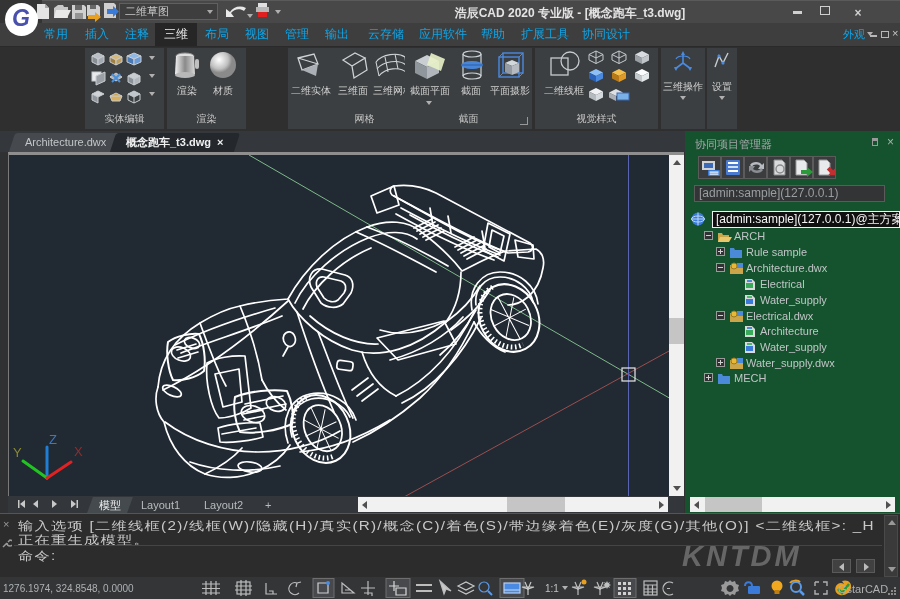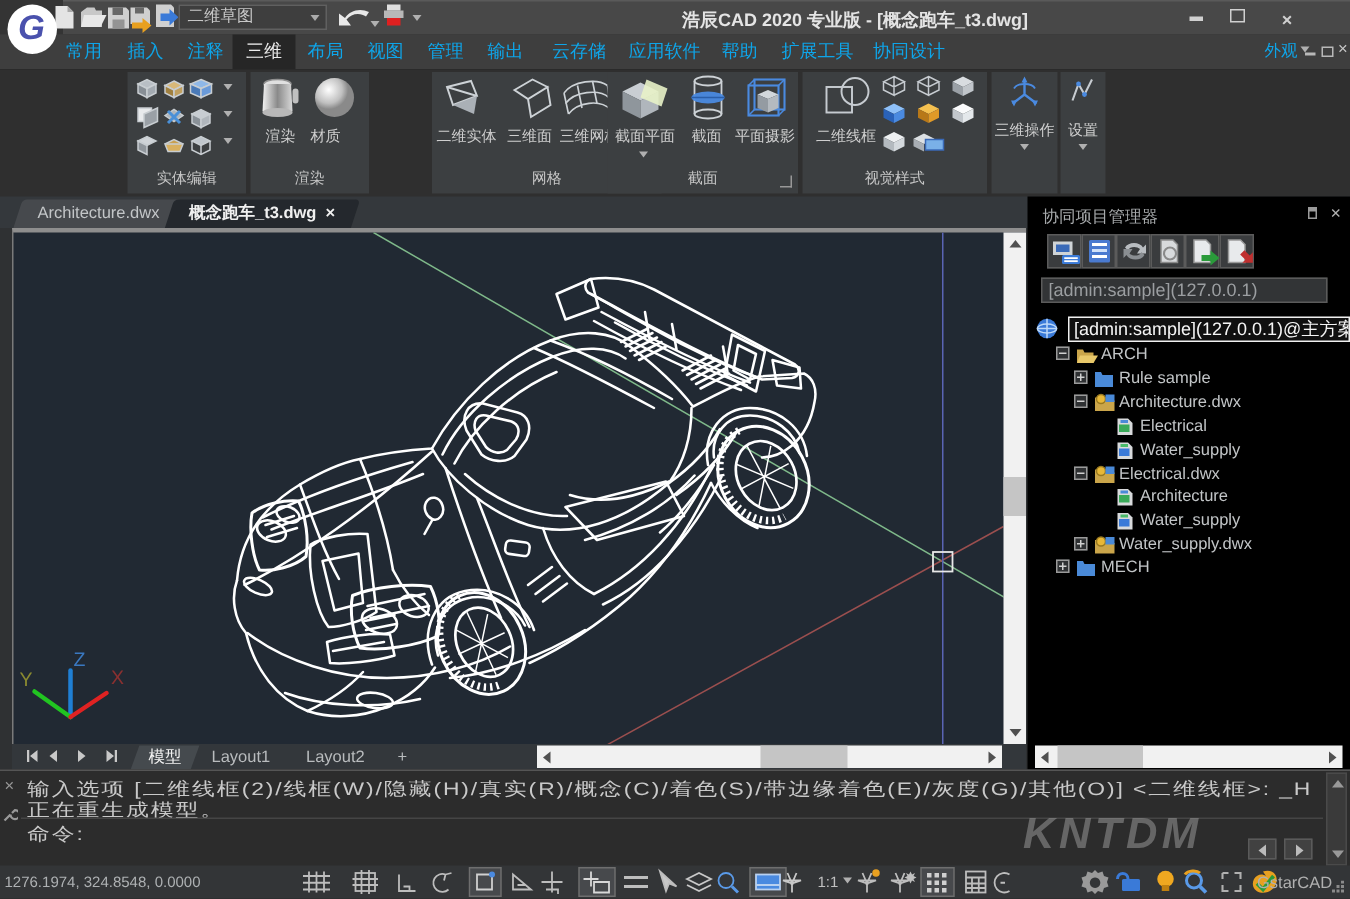--- a/index.html
+++ b/index.html
@@ -48,21 +48,21 @@
 
 
 #ltrow { position:absolute; left:8px; top:344px; width:676px; height:17px; background:#33373b; }
 .ltab { position:absolute; top:1px; height:16px; line-height:16px; font-size:11px; color:#b9bcbe; padding:0 9px; transform:skewX(-20deg); }
 .ltab span { display:inline-block; transform:skewX(20deg); }
 .ltab.sel { background:#454a4e; color:#f2f2f2; }
 #hscroll { position:absolute; left:350px; top:1px; width:310px; height:15px; background:#f1f1f1; }
 #hthumb { position:absolute; left:149px; top:0; width:58px; height:15px; background:#c5c5c5; }
 
 
-#rpanelbox { left:685px; top:131px; width:215px; height:382px; background:#000000; }
+#rpanelbox { left:685px; top:131px; width:215px; height:382px; background:#14532d; }
 #rp-title { position:absolute; left:10px; top:6px; color:#a6a9ab; font-size:11px; }
 .rp-toolbtn { position:absolute; top:25px; width:23px; height:23px; border:1px solid #5b5b5b; background:#3a3c3e; }
 #rp-combo { position:absolute; left:9px; top:54px; width:191px; height:17px; border:1px solid #5b5b5b; color:#9b9ea1; font-size:12px; line-height:15px; padding-left:4px; background:#323436; }
 .tr { position:absolute; left:0; width:215px; height:15px; font-size:11px; color:#c2c5c7; white-space:nowrap; }
 .tr .ebox { position:absolute; width:9px; height:9px; top:2px; border:1px solid #9a9a9a; background:#2f3133; }
 .tr .ebox i { position:absolute; left:1px; top:3px; width:5px; height:1px; background:#d0d0d0; }
 .tr .ebox.plus i:after { content:""; position:absolute; left:2px; top:-2px; width:1px; height:5px; background:#d0d0d0; }
 .tr .lbl { position:absolute; top:1px; }
 #seltxt { position:absolute; left:27px; top:80px; width:188px; height:17px; background:#101010; border:1px solid #f0f0f0; color:#f5f5f5; font-size:12px; line-height:15px; padding-left:3px; white-space:nowrap; overflow:hidden; }
 #rp-hscroll { position:absolute; left:5px; top:366px; width:205px; height:15px; background:#f1f1f1; }
@@ -197,21 +197,21 @@
       <svg width="30" height="30" viewBox="0 0 30 30" style="position:absolute;left:41px;top:2px;">
         <defs>
             <radialGradient id="sg" cx=".35" cy=".3">
               <stop offset="0" stop-color="#ffffff"></stop>
               <stop offset=".7" stop-color="#c0c0c0"></stop>
               <stop offset="1" stop-color="#8a8a8a"></stop>
             </radialGradient>
           </defs>
         <circle cx="15" cy="15" r="13" fill="url(#sg)"></circle>
       </svg>
-      <div class="rtext" style="left:40px;top:36px;width:32px;text-align:left;">材质</div>
+      <div class="rtext" style="left:40px;top:36px;width:32px;text-align:center;">材质</div>
       <div class="rlabel">渲染</div>
     </div>
 
     <div class="rpanel" style="left:249px;width:153px;margin-left:39px;">
       <svg width="32" height="32" viewBox="0 0 32 32" style="position:absolute;left:4px;top:2px;">
         <path d="M6 8 L22 4 L26 14 L10 20 Z M6 8 L26 14" stroke="#cdd2d6" fill="none" stroke-width="1.3"></path>
         <path d="M10 20 L26 14 L24 26 Z" fill="#aab0b6"></path>
       </svg>
       <div class="rtext" style="left:0px;top:36px;width:46px;text-align:center;">二维实体</div>
       <svg width="30" height="32" viewBox="0 0 30 32" style="position:absolute;left:51px;top:2px;">

